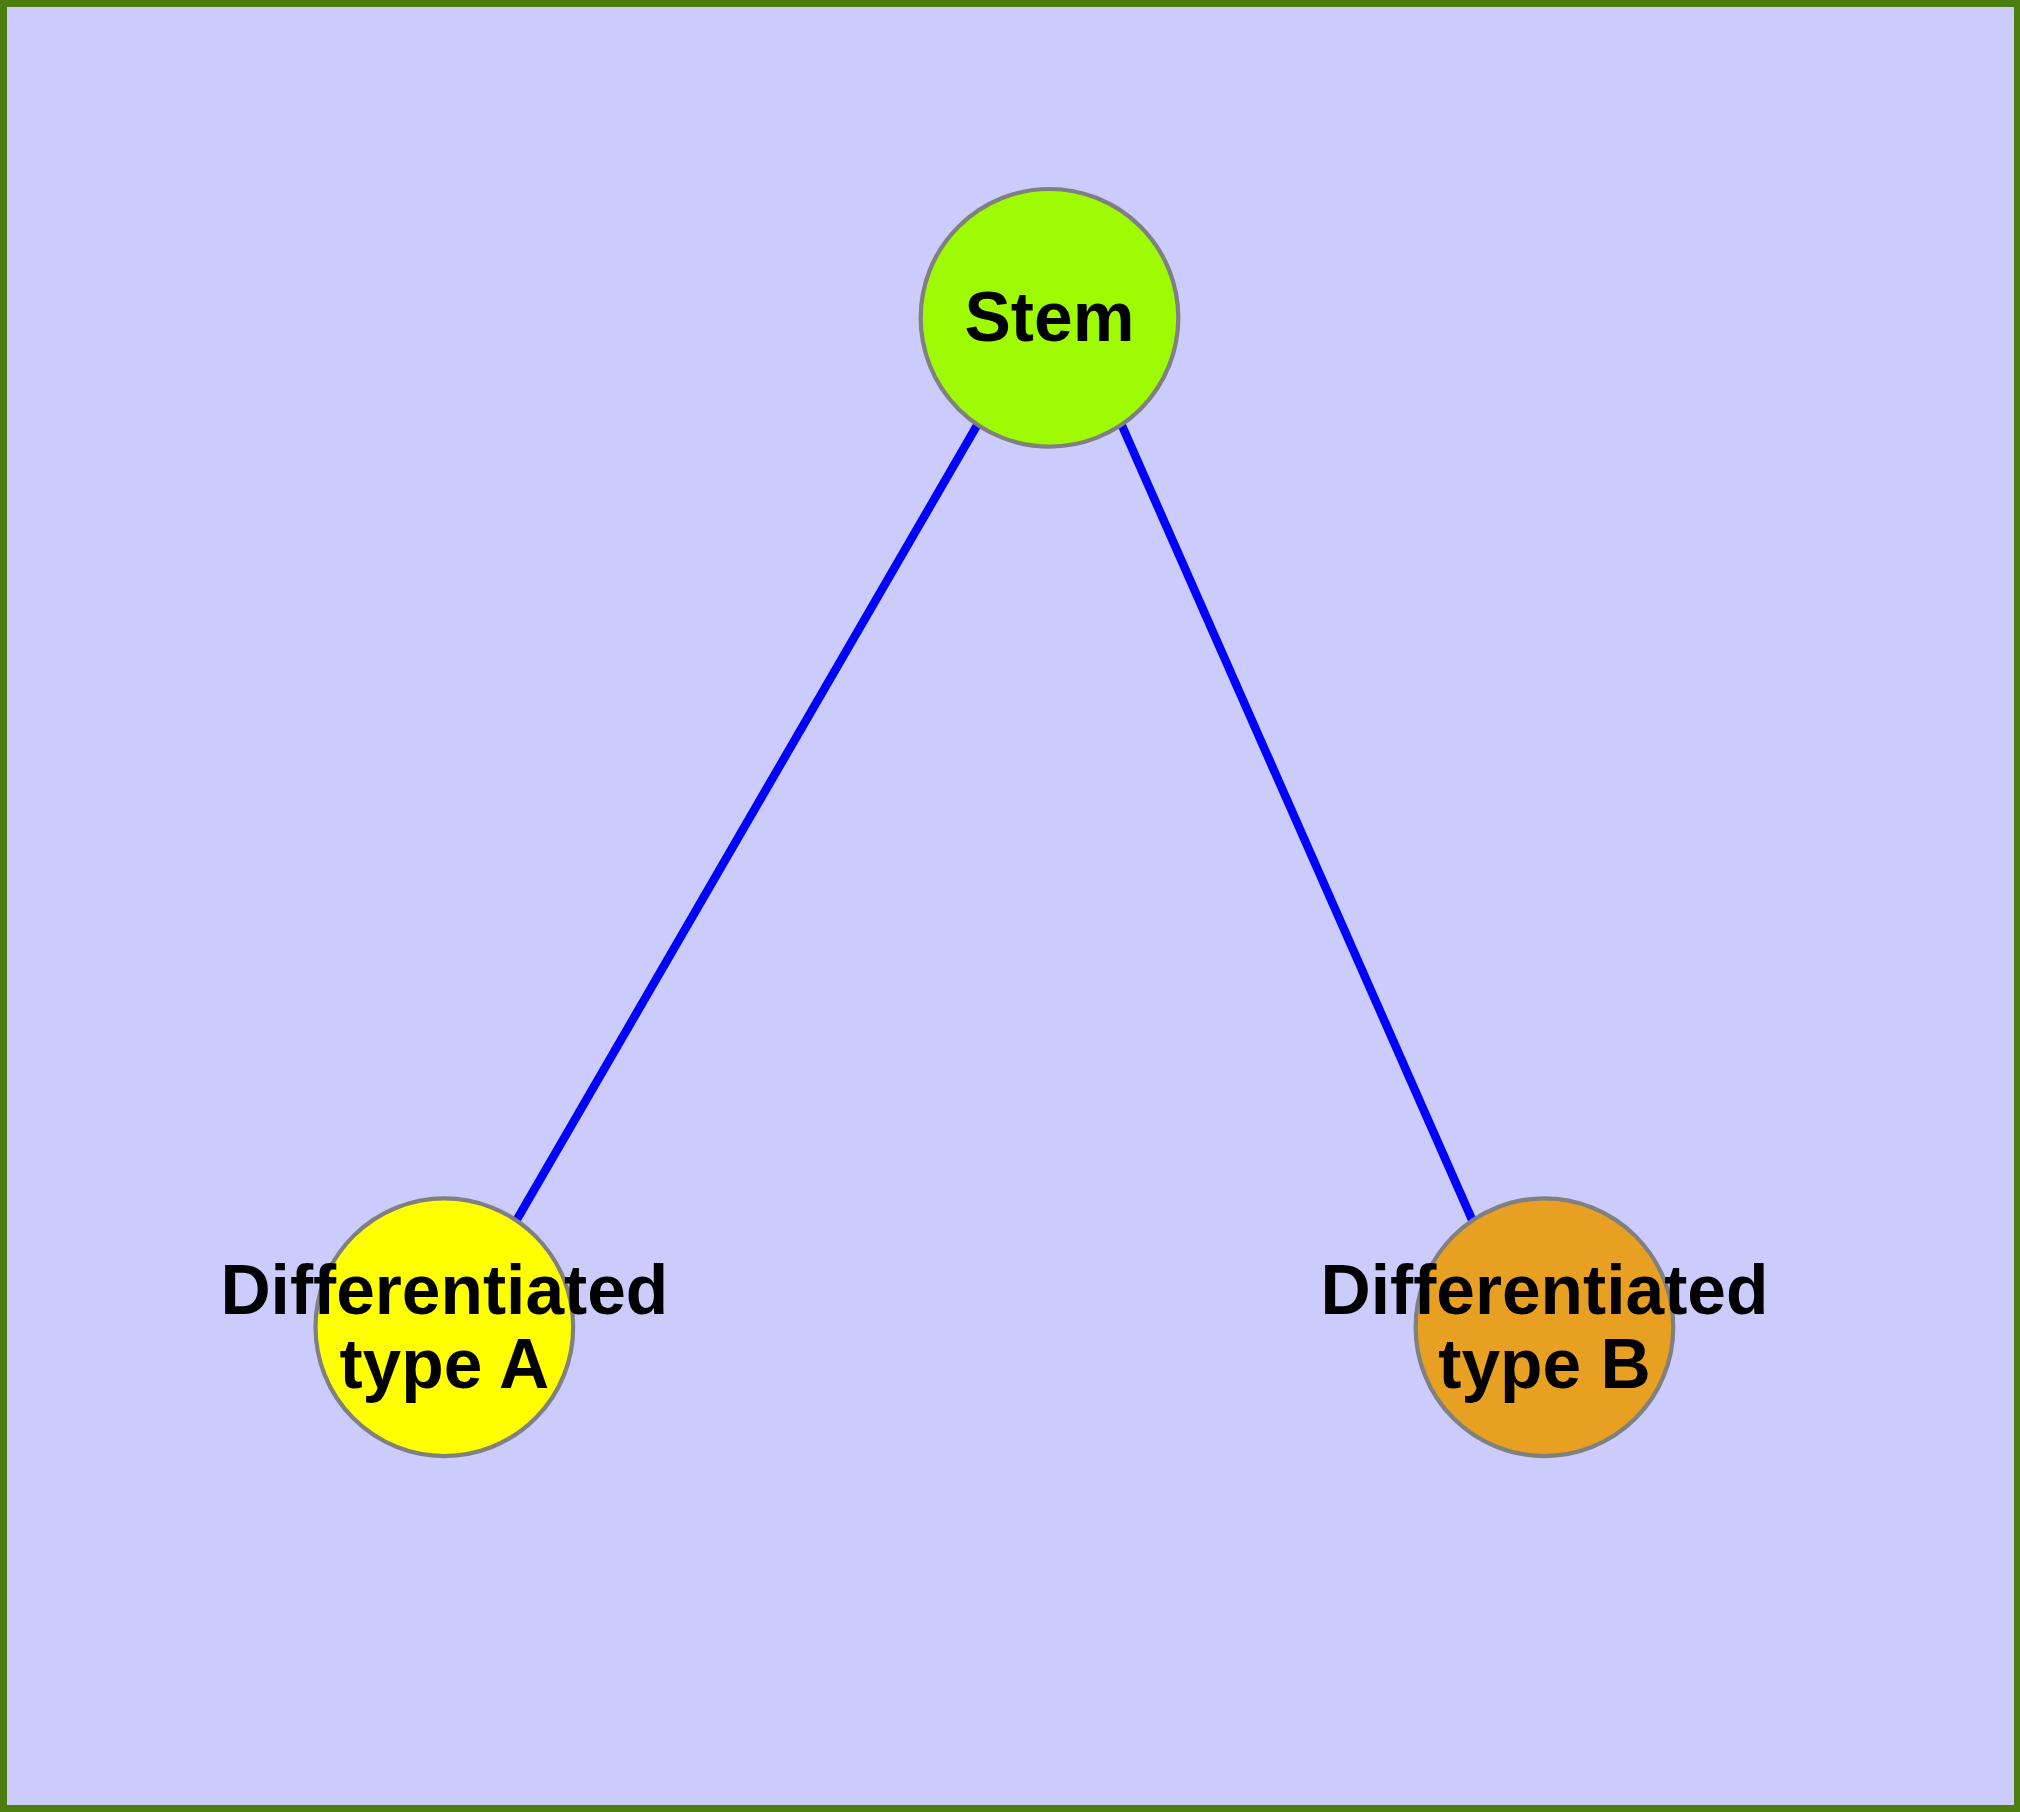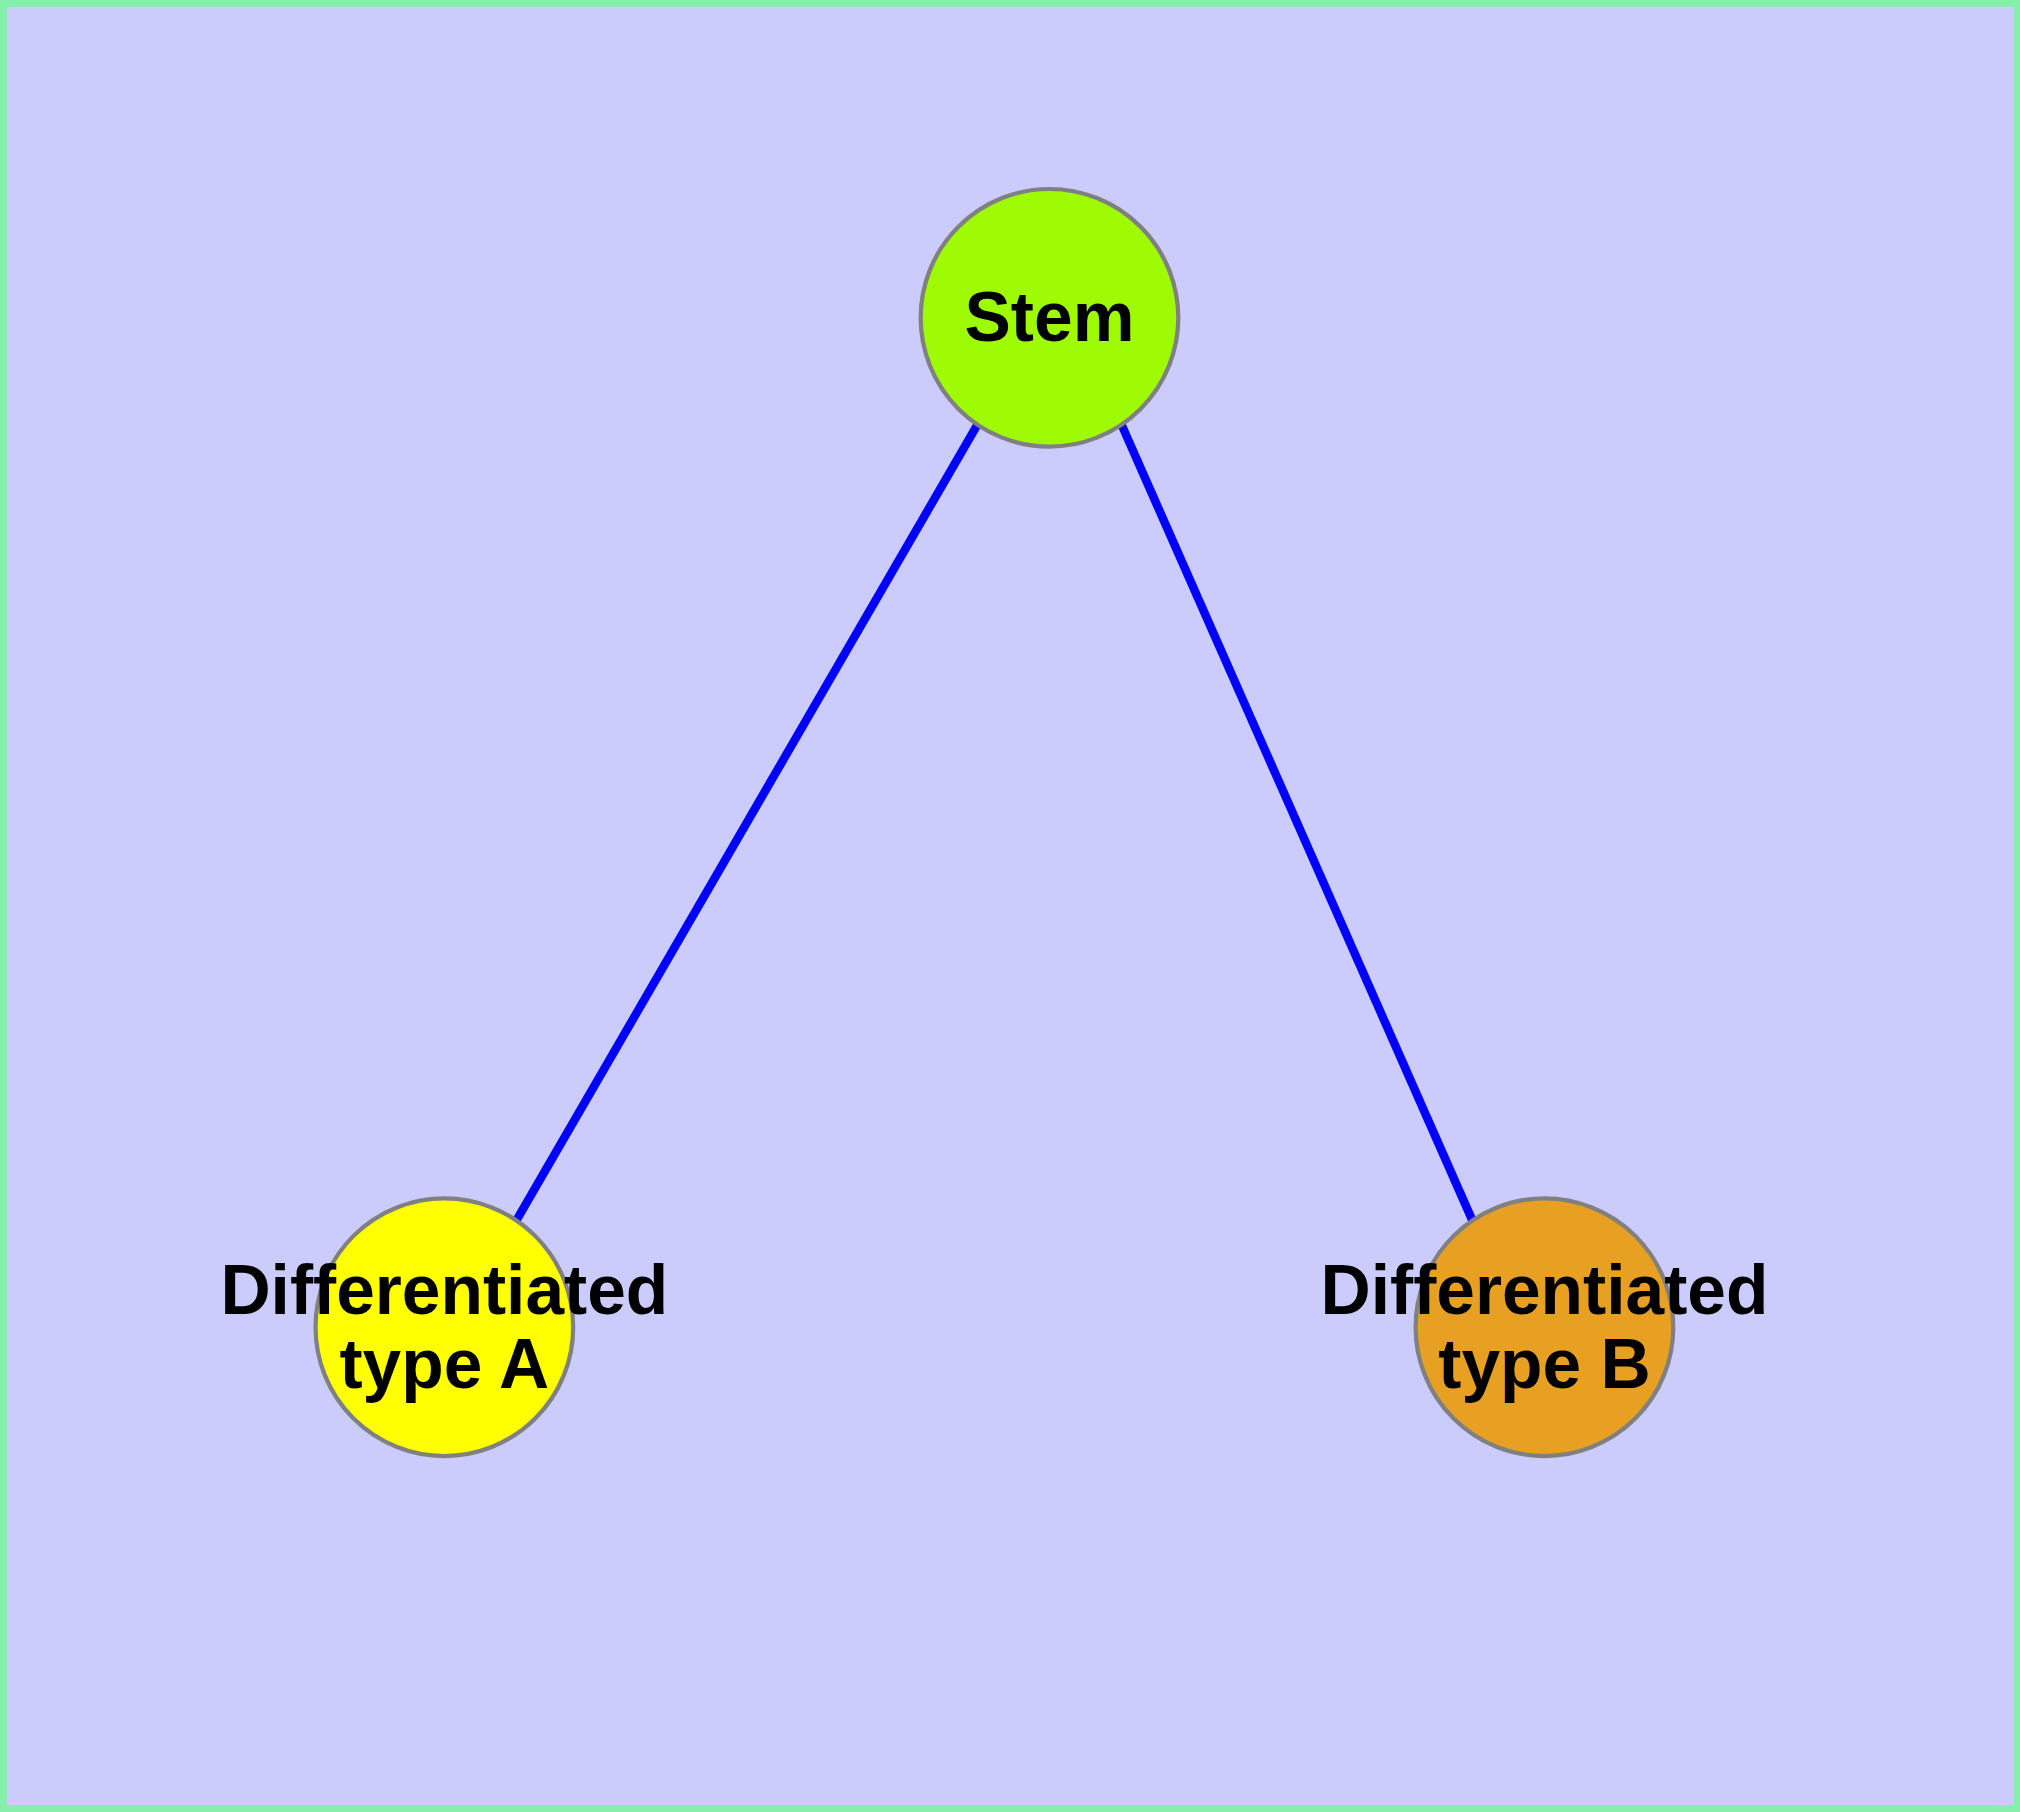--- a/index.html
+++ b/index.html
@@ -39,21 +39,21 @@
     font-family: "Liberation Sans", sans-serif;
     font-weight: bold;
     fill: #000000;
     text-anchor: middle;
     white-space: pre;
   }
 </style>
 </head>
 <body>
 
-<div id="canvas" style="background: #86efac;">
+<div id="canvas" style="background: #4d7c0f;">
 
   <div id="plot-bg" style="background: rgb(204, 204, 252);"></div>
 
   <svg id="graph-svg" viewBox="0 0 2384 2138" xmlns="http://www.w3.org/2000/svg">
 
     <g>
       <line id="edge-stem-to-a" x1="1153" y1="501" x2="609" y2="1440" stroke="#0000ff" stroke-width="10" stroke-linecap="butt"></line>
       <line id="edge-stem-to-b" x1="1323" y1="501" x2="1737" y2="1440" stroke="#0000ff" stroke-width="10" stroke-linecap="butt"></line>
     </g>
 

